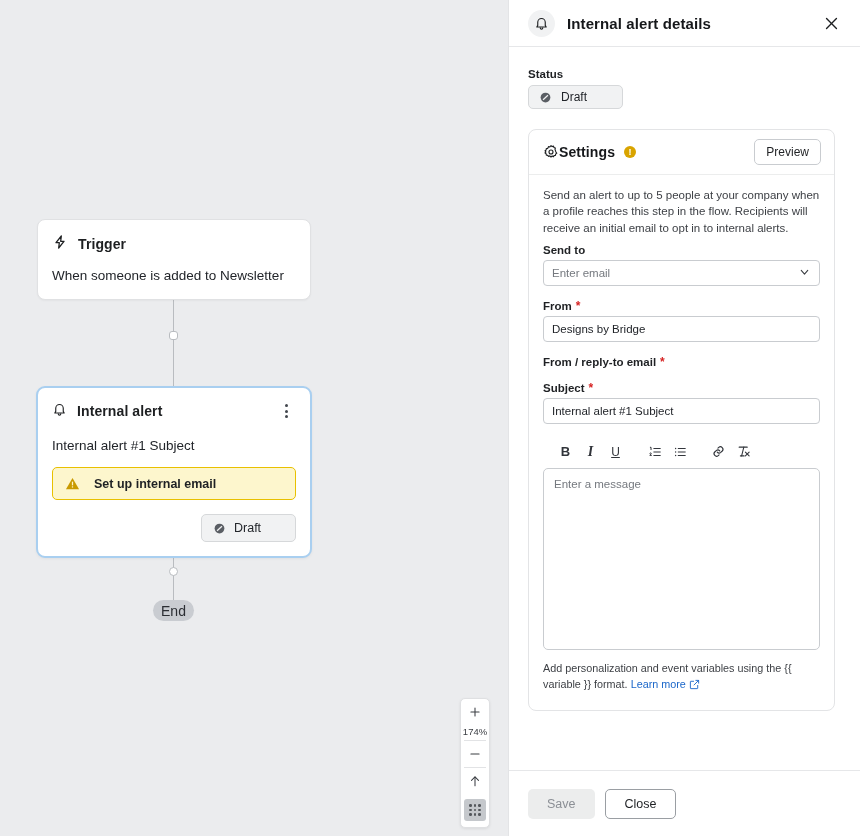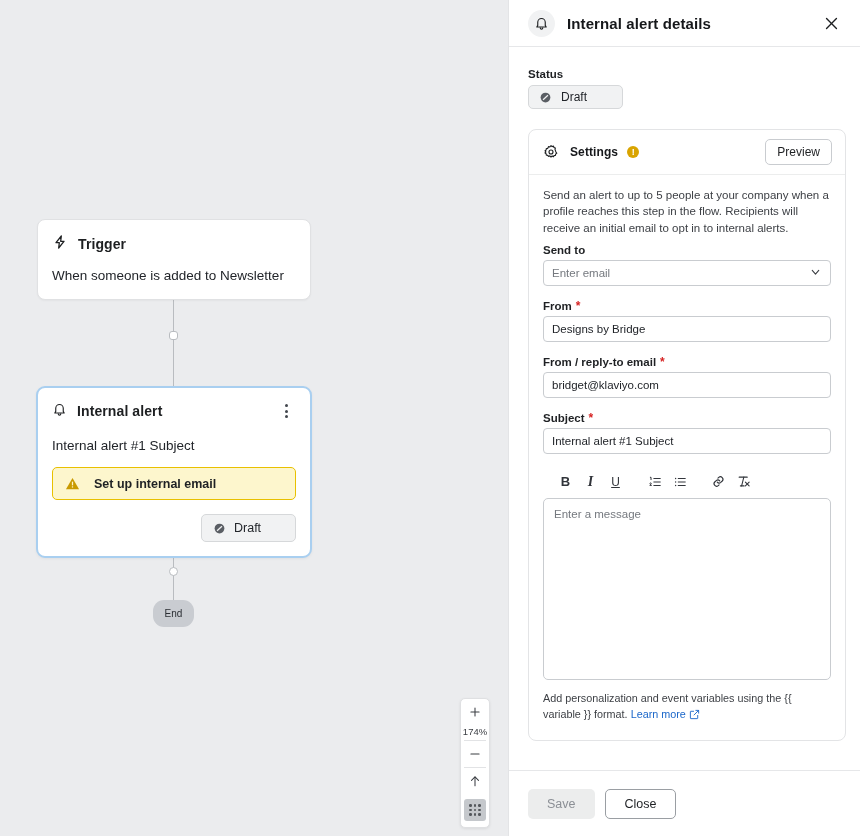--- a/index.html
+++ b/index.html
@@ -84,25 +84,25 @@
     width: 9px; height: 9px;
     background: #fff;
     border: 1.5px solid #b9bcc0;
     border-radius: 3px;
     left: 169px;
   }
   .conn-dot.round { border-radius: 50%; }
 
   .end-pill {
     position: absolute; left: 153px; top: 600px;
-    width: 41px; height: 27px;
+    width: 41px; height: 21px;
     background: #c9ccd1;
     border-radius: 11px;
     display: flex; align-items: center; justify-content: center;
-    font-size: 10px; color: #2b2e33;
+    font-size: 14px; color: #2b2e33;
   }
 
   
   .zoomctl {
     position: absolute; right: 18px; bottom: 8px;
     width: 30px;
     background: #fff;
     border: 1px solid #dfe0e2;
     border-radius: 5px;
     box-shadow: 0 1px 3px rgba(0,0,0,0.08);
@@ -140,21 +140,21 @@
   }
   .avatar-circle {
     width: 27px; height: 27px; border-radius: 50%;
     background: #f1f2f3;
     display: flex; align-items: center; justify-content: center;
     flex: 0 0 27px;
   }
   .panel-title { font-size: 15px; font-weight: bold; color: #16181b; margin-left: 12px; flex: 1; letter-spacing: .1px; }
   .close-x { width: 22px; height: 22px; display: flex; align-items: center; justify-content: center; cursor: pointer; }
 
-  .panel-body { flex: 1; overflow: hidden; padding: 21px 14px 0 19px; }
+  .panel-body { flex: 1; overflow: hidden; padding: 21px 25px 0 19px; }
 
   .fld-label { font-size: 11.5px; font-weight: bold; color: #1f2124; margin-bottom: 5px; }
   .status-badge {
     display: inline-flex; align-items: center; gap: 9px;
     background: #f1f2f3;
     border: 1px solid #d6d8da;
     border-radius: 5px;
     height: 24px;
     padding: 0 20px 0 10px;
     font-size: 12px; color: #22252a;
@@ -167,21 +167,21 @@
     border-radius: 8px;
     background: #fff;
     overflow: hidden;
   }
   .card-head {
     height: 45px;
     display: flex; align-items: center;
     padding: 0 13px 0 14px;
     border-bottom: 1px solid #eceded;
   }
-  .card-head .ttl { font-size: 12px; font-weight: bold; color: #16181b; margin-left: 11px; letter-spacing: .1px; }
+  .card-head .ttl { font-size: 14px; font-weight: bold; color: #16181b; letter-spacing: .1px; }
   .warn-dot {
     width: 12px; height: 12px; border-radius: 50%;
     background: #d9a400;
     margin-left: 9px;
     display: flex; align-items: center; justify-content: center;
     color: #fff; font-size: 9px; font-weight: bold; line-height: 1;
   }
   .btn-outline {
     margin-left: auto;
     border: 1px solid #c9ccd0;
@@ -432,23 +432,20 @@
             <span>From</span>
             <span class="req">*</span>
           </div>
           <div class="input">
             <span>Designs by Bridge</span>
           </div>
 
           <div class="lbl mt">
             <span>From / reply-to email</span>
             <span class="req">*</span>
-          </div>
-          <div class="input">
-            <span>bridget@klaviyo.com</span>
           </div>
 
           <div class="lbl mt">
             <span>Subject</span>
             <span class="req">*</span>
           </div>
           <div class="input">
             <span>Internal alert #1 Subject</span>
           </div>
 

